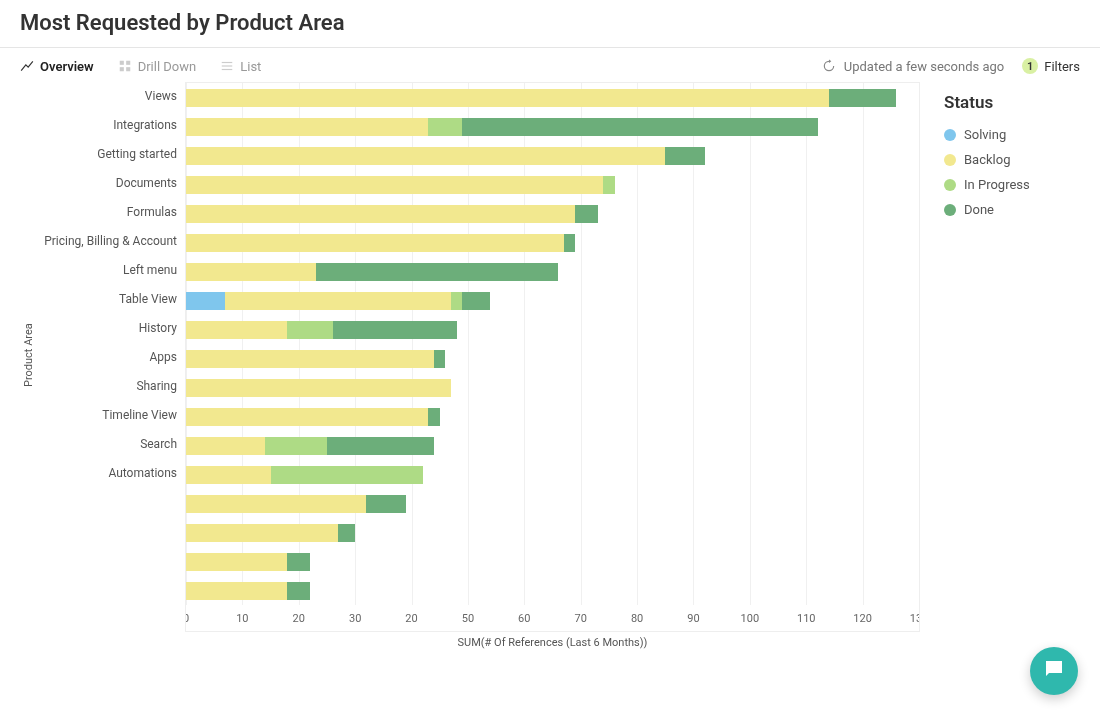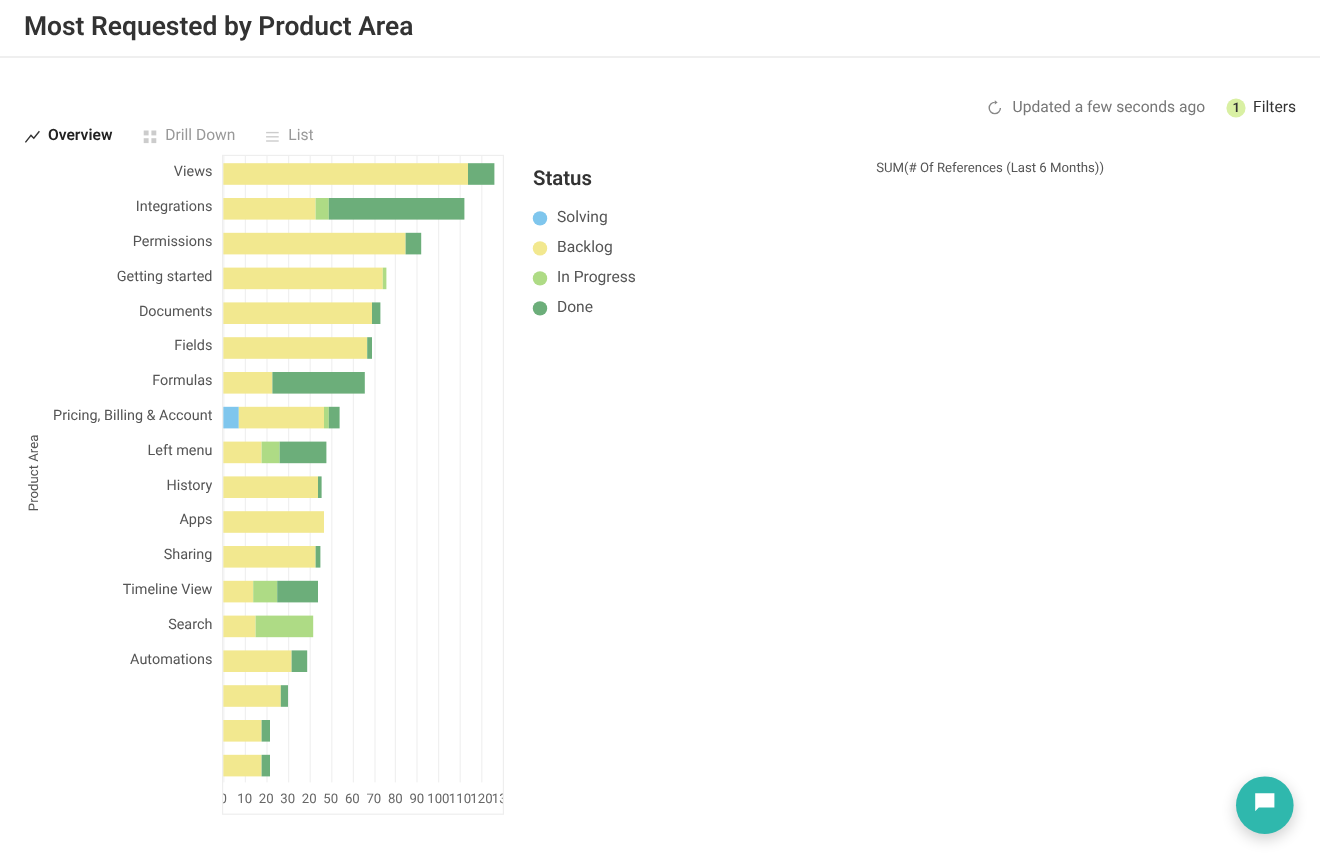--- a/index.html
+++ b/index.html
@@ -21,21 +21,21 @@
     font-size: 22px;
     font-weight: 600;
     color: #333;
   }
   .toolbar {
     display: flex;
     align-items: center;
     padding: 10px 20px 8px 20px;
     font-size: 13px;
   }
-  .tabs { display: flex; gap: 24px; align-items: flex-start; margin-top: 48px; }
+  .tabs { display: flex; gap: 24px; align-items: flex-start; }
   .tab {
     display: flex; align-items: center; gap: 6px;
     cursor: pointer; color: #999;
   }
   .tab.active { color: #222; font-weight: 600; }
   .tab-ic { width:14px; height:14px; display:inline-block; }
   .spacer { flex: 1; }
   .refresh {
     display: flex; align-items: center; gap: 8px;
     color: #777; font-size: 13px; cursor: pointer;
@@ -183,32 +183,31 @@
   </div>
   <div class="filters">
     <span class="filter-badge">1</span>
     <span>Filters</span>
   </div>
 </div>
 
 <div class="chart-wrap">
   <div class="ylabel">Product Area</div>
 
-  <div style="display:flex; flex-direction:row; flex:1;">
+  <div style="display:flex; flex-direction:column; flex:1;">
     <div style="display:flex; flex:1;">
       <div class="catlabels" id="catlabels">
           <div class="catlabel">Views</div>
           <div class="catlabel">Integrations</div>
-          <div class="catlabel">Permissions</div>
           <div class="catlabel">Getting started</div>
           <div class="catlabel">Documents</div>
-          <div class="catlabel">Fields</div>
           <div class="catlabel">Formulas</div>
           <div class="catlabel">Pricing, Billing &amp; Account</div>
           <div class="catlabel">Left menu</div>
+          <div class="catlabel">Table View</div>
           <div class="catlabel">History</div>
           <div class="catlabel">Apps</div>
           <div class="catlabel">Sharing</div>
           <div class="catlabel">Timeline View</div>
           <div class="catlabel">Search</div>
           <div class="catlabel">Automations</div>
         </div>
       <div class="plot-outer">
         <div class="plot-scroll" id="plotscroll">
           <div class="plot" id="plot">

